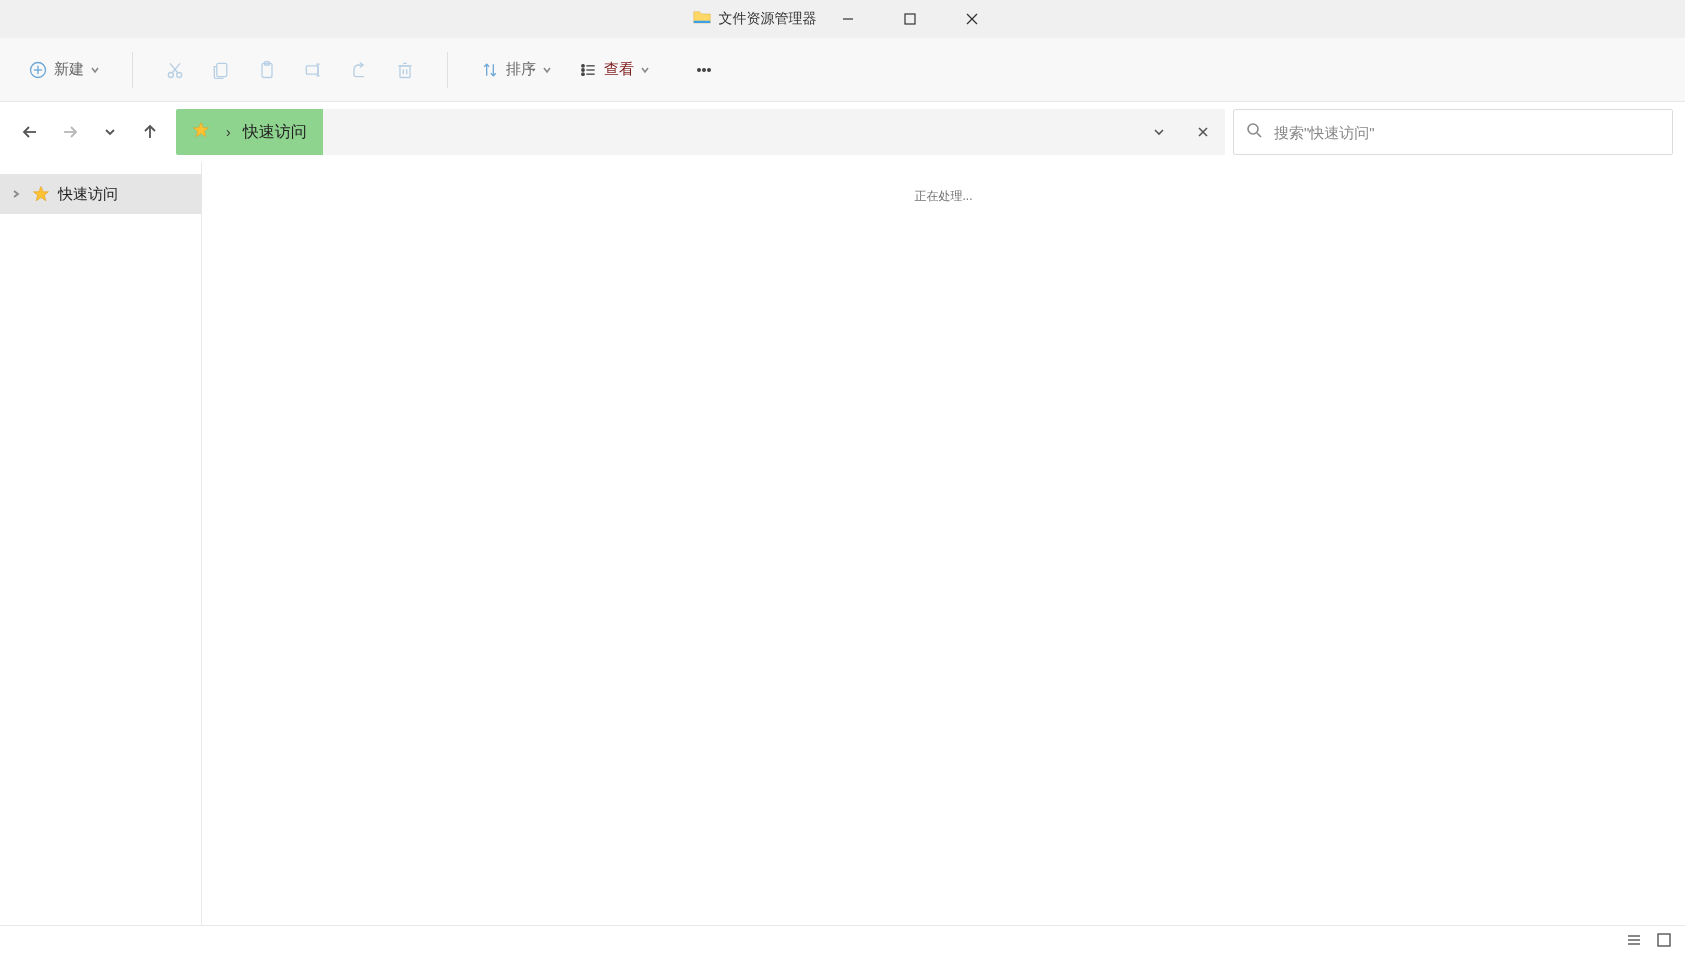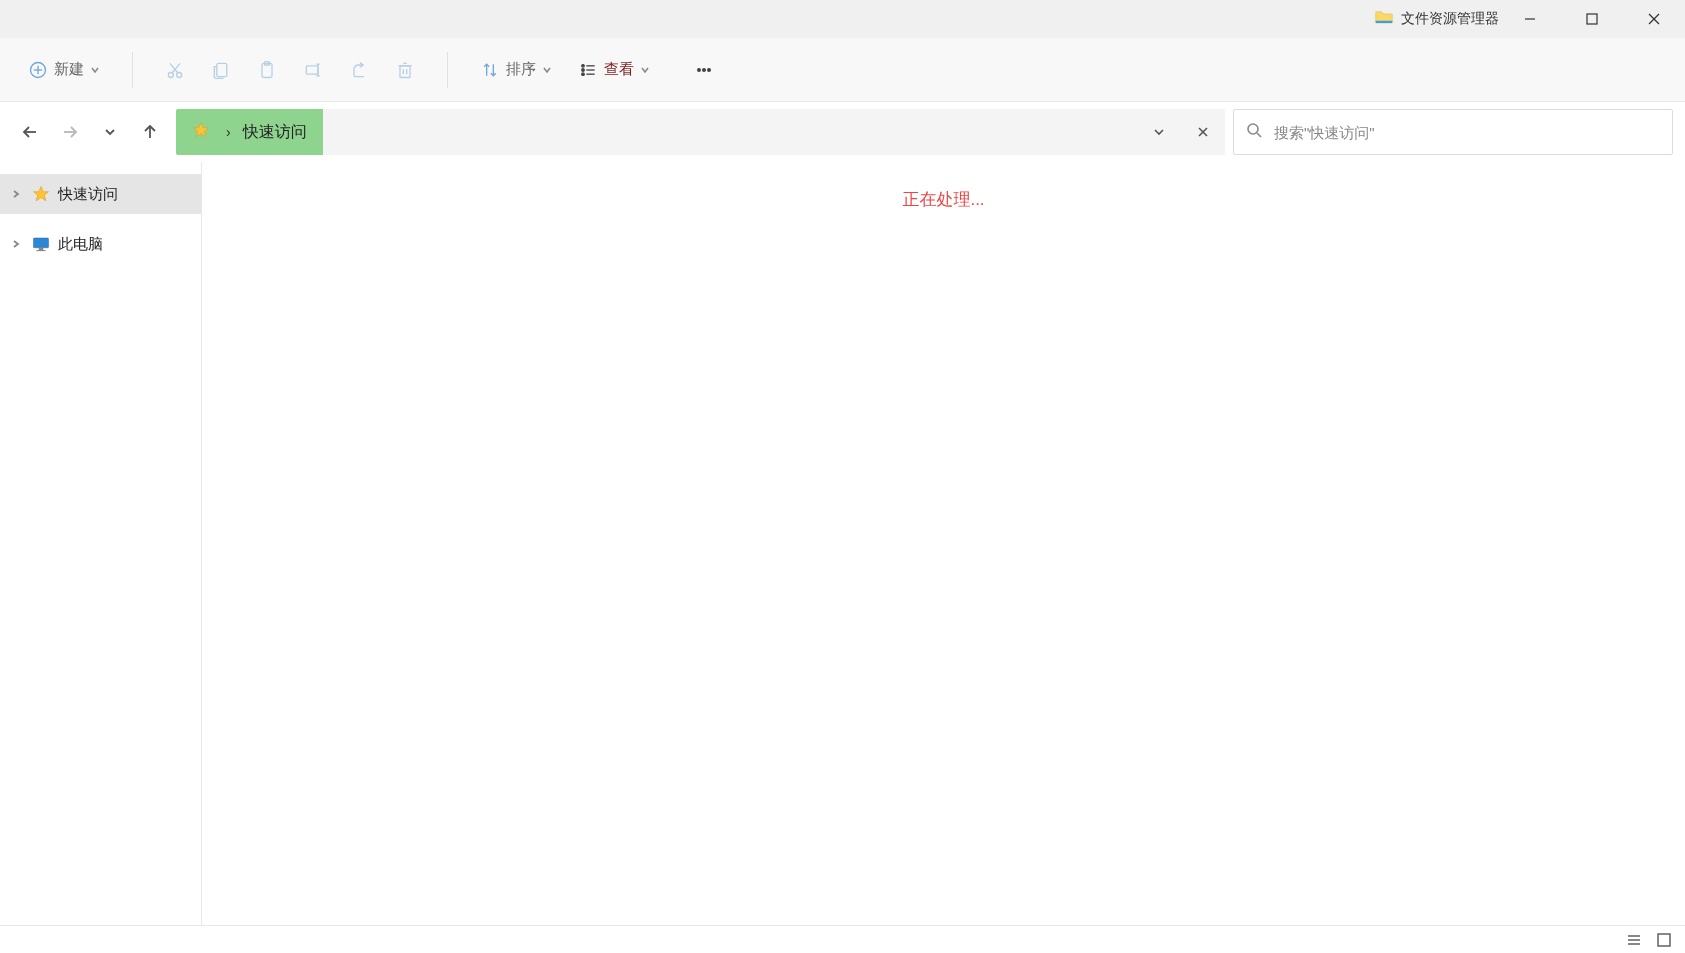--- a/index.html
+++ b/index.html
@@ -4,21 +4,21 @@
 <style>
 * { margin: 0; padding: 0; box-sizing: border-box; font-family: "Segoe UI", "Microsoft YaHei", sans-serif; }
 html, body { width: 1685px; height: 953px; overflow: hidden; background: #ffffff; }
 
 
 .titlebar {
   height: 38px;
   background: #f0f0f0;
   display: flex;
   align-items: center;
-  justify-content: flex-end;
+  justify-content: center;
   padding-left: 10px;
 }
 .titlebar-left { display: flex; align-items: center; gap: 8px; }
 .titlebar-title { font-size: 14px; color: #333; }
 .win-controls { display: flex; }
 .win-btn {
   width: 62px; height: 38px;
   display: flex; align-items: center; justify-content: center;
   color: #333;
 }
@@ -134,22 +134,22 @@
 .side-icon { width: 22px; display: flex; align-items: center; justify-content: center; }
 .side-icon svg { width: 18px; height: 18px; }
 
 .content {
   flex: 1;
   display: flex;
   justify-content: center;
   padding-top: 26px;
 }
 .processing {
-  font-size: 17px;
-  color: #ef4444;
+  font-size: 12px;
+  color: #737373;
 }
 
 
 .statusbar {
   height: 28px;
   border-top: 1px solid #e8e8e8;
   display: flex; align-items: center;
   justify-content: flex-end;
   padding: 0 8px;
   gap: 4px;
@@ -369,35 +369,20 @@
           </svg>
       </span>
       <span class="side-icon">
         <svg viewBox="0 0 24 24">
             <polygon points="12,2 15,9 22,9 16.5,13.5 18.5,21 12,16.8 5.5,21 7.5,13.5 2,9 9,9" fill="#ffc233" stroke="#e0a020" stroke-width="0.8"></polygon>
           </svg>
       </span>
       <span>快速访问</span>
     </div>
     <div style="height:10px"></div>
-    <div class="side-item">
-      <span class="side-chev">
-        <svg viewBox="0 0 10 10">
-            <polyline points="3,2 7,5 3,8"></polyline>
-          </svg>
-      </span>
-      <span class="side-icon">
-        <svg viewBox="0 0 24 20">
-            <rect x="2" y="2" width="20" height="13" rx="1" fill="#2e86d6" stroke="#1c5c9c" stroke-width="0.6"></rect>
-            <rect x="9" y="15" width="6" height="3" fill="#888"></rect>
-            <rect x="6" y="18" width="12" height="1.5" fill="#888"></rect>
-          </svg>
-      </span>
-      <span>此电脑</span>
-    </div>
   </div>
 
   <div class="content">
     <div class="processing">正在处理...</div>
   </div>
 </div>
 
 <div class="statusbar">
   <div class="view-toggle">
     <svg viewBox="0 0 16 16">

